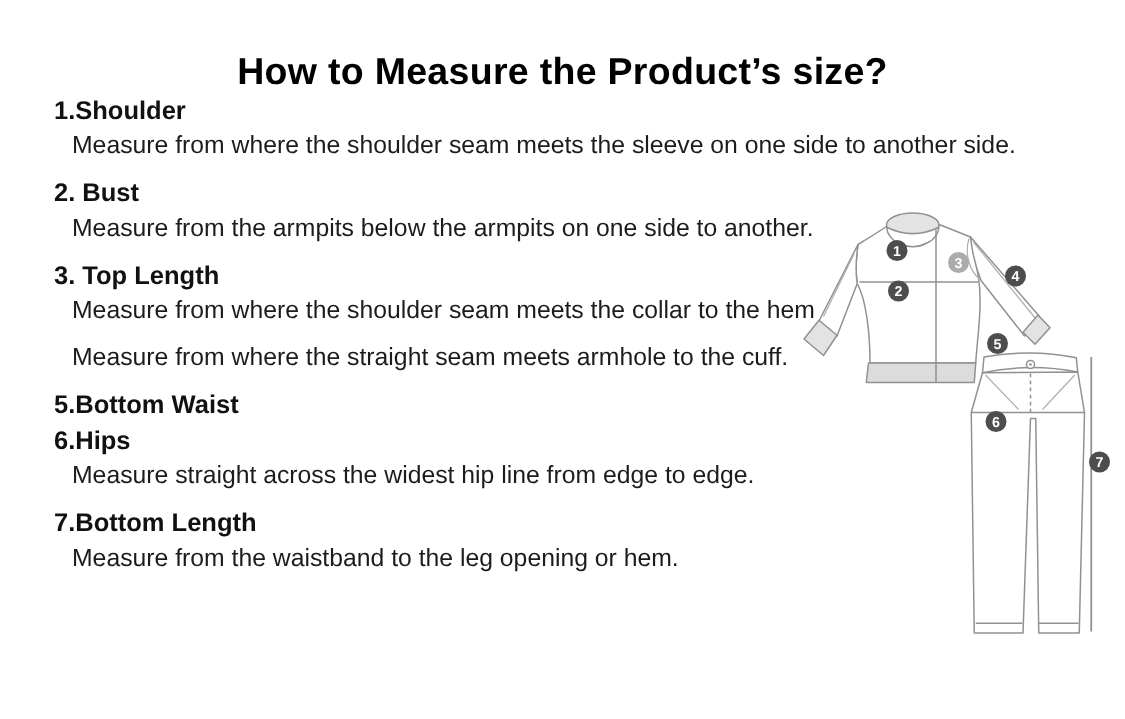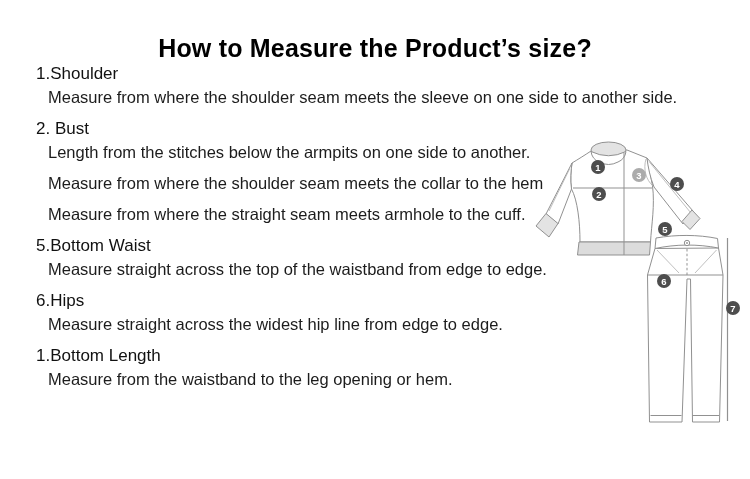--- a/index.html
+++ b/index.html
@@ -29,21 +29,21 @@
   .sections {
     position: absolute;
     left: 36px;
     top: 62px;
     width: 668px;
   }
   .section h3 {
     margin: 0;
     font-size: 17px;
     line-height: 24px;
-    font-weight: normal;
+    font-weight: bold;
     color: #111111;
   }
   .section p {
     margin: 0 0 8px 12px;
     font-size: 16.5px;
     line-height: 23px;
     font-weight: normal;
     color: #1c1c1c;
   }
   .illustration {
@@ -67,38 +67,38 @@
 
 <h1 class="page-title">How to Measure the Product’s size?</h1>
 
 <div class="sections">
   <div class="section">
     <h3>1.Shoulder</h3>
     <p>Measure from where the shoulder seam meets the sleeve on one side to another side.</p>
   </div>
   <div class="section">
     <h3>2. Bust</h3>
-    <p>Length from the stitches below the armpits on one side to another.</p>
+    <p>Measure from the armpits below the armpits on one side to another.</p>
   </div>
   <div class="section">
+    <h3>3. Top Length</h3>
     <p>Measure from where the shoulder seam meets the collar to the hem</p>
   </div>
   <div class="section">
     <p>Measure from where the straight seam meets armhole to the cuff.</p>
   </div>
   <div class="section">
     <h3>5.Bottom Waist</h3>
-    <p>Measure straight across the top of the waistband from edge to edge.</p>
   </div>
   <div class="section">
     <h3>6.Hips</h3>
     <p>Measure straight across the widest hip line from edge to edge.</p>
   </div>
   <div class="section">
-    <h3>1.Bottom Length</h3>
+    <h3>7.Bottom Length</h3>
     <p>Measure from the waistband to the leg opening or hem.</p>
   </div>
 </div>
 
 <div class="illustration">
   <svg width="222" height="302" viewBox="528 130 222 302" xmlns="http://www.w3.org/2000/svg">
 
     <g stroke="#919191" stroke-width="1" fill="none" stroke-linejoin="round">
 
       <path fill="#ffffff" d="M 572 163 C 577 160 585 155 591 151 L 627 150 L 647 158

